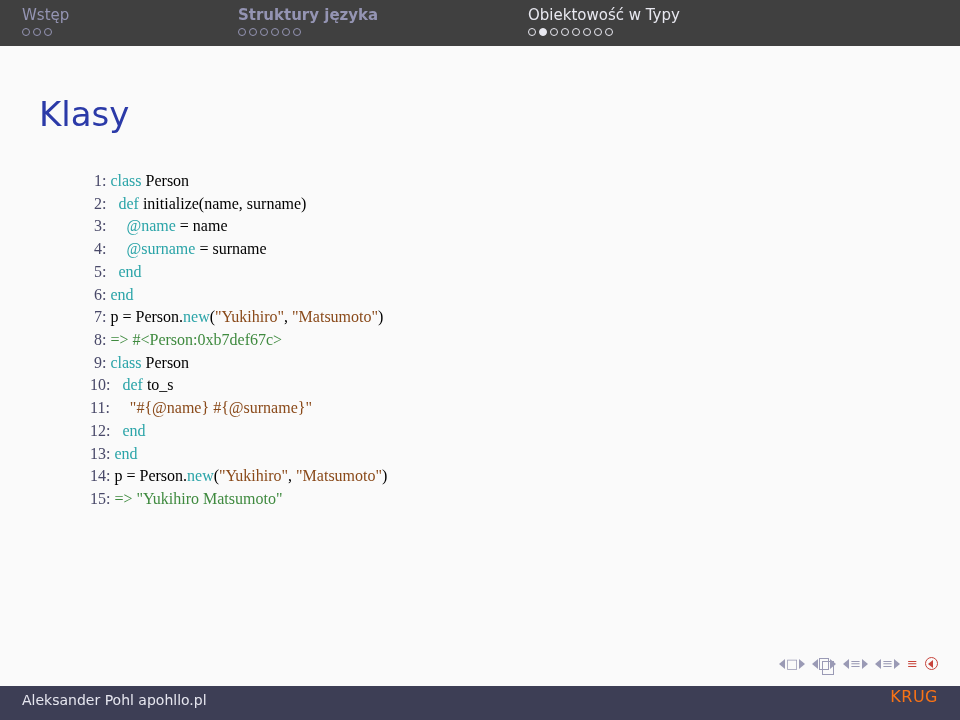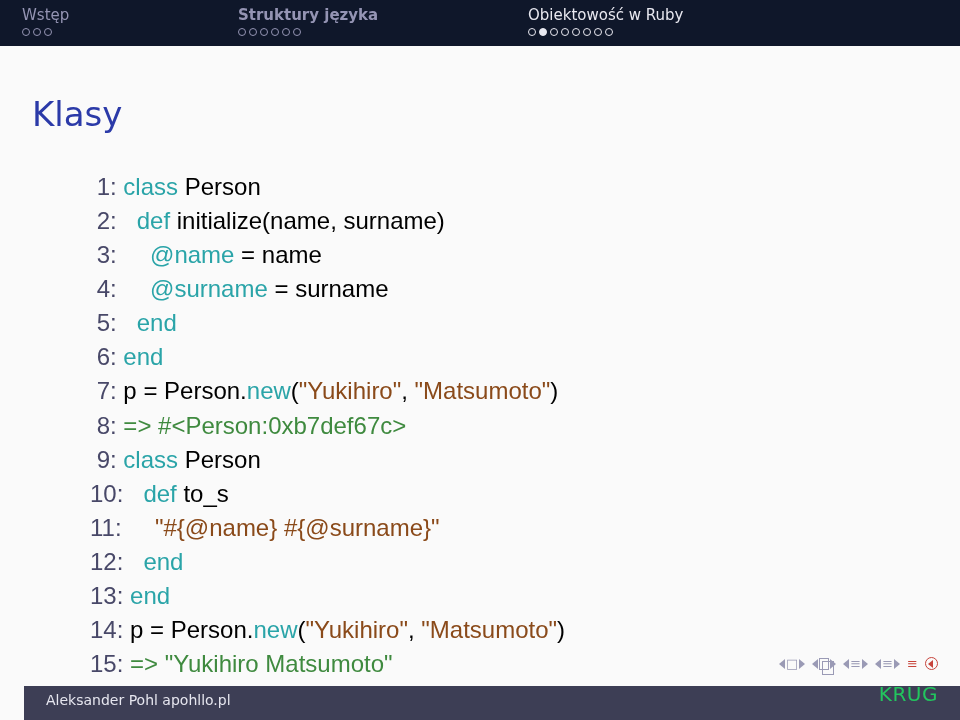--- a/index.html
+++ b/index.html
@@ -4,21 +4,21 @@
 <style>
 * { margin: 0; padding: 0; box-sizing: border-box; }
 body {
   width: 960px; height: 720px;
   background: #fafafa;
   font-family: "DejaVu Sans", "Helvetica Neue", Arial, sans-serif;
   position: relative;
   overflow: hidden;
 }
 .header {
-  background: #0f172a;
+  background: #404040;
   display: flex;
   padding: 6px 22px 10px 22px;
 }
 .header-col {
   display: flex; flex-direction: column;
   gap: 4px;
 }
 .header-col.c1 { width: 216px; }
 .header-col.c2 { width: 265px; }
 .header-col.c3 { width: 290px; font-weight: bold; }
@@ -37,40 +37,40 @@
 .dot.active-outline { border-color: #e8e8f0; }
 .dot.filled { background: #e8e8f0; border-color: #e8e8f0; }
 .content {
   padding: 48px 32px 0 32px;
 }
 .title {
   color: #2b3aa8;
   font-size: 34px;
   font-weight: 400;
   margin-bottom: 36px;
+  margin-left: 7px;
 }
 .code {
-  font-family: Liberation Sans, sans-serif;
-  font-size: 24px;
+  font-family: Liberation Serif, serif;
+  font-size: 16px;
   line-height: 1.42;
   white-space: pre;
   padding-left: 58px;
 }
 .ln { color: #484868; }
 .cyan { color: #2aa4a8; }
 .brown { color: #8a4a1a; }
 .green { color: #3f8a3f; }
 .footer {
   position: absolute;
   left: 0; right: 0; bottom: 0;
   background: #3d3e55;
   color: #e6e6ef;
   font-size: 14px;
   padding: 6px 22px 8px 22px;
-  margin-left: 24px;
 }
 .footer .line1 { margin-bottom: 4px; }
 .navbar {
   position: absolute;
   right: 22px; bottom: 50px;
   display: flex; align-items: center; gap: 7px;
 }
 .nav-seg { display: flex; align-items: center; gap: 1px; }
 .chev {
   display: inline-block;
@@ -96,22 +96,22 @@
 .nav-circle .inner-arrow {
   position: absolute; left: 2px; top: 2px;
   width: 0; height: 0;
   border-top: 4px solid transparent;
   border-bottom: 4px solid transparent;
   border-right: 5px solid #c7433a;
 }
 .krug {
   position: absolute;
   right: 22px; bottom: 14px;
-  color: #22c55e;
-  font-size: 20px;
+  color: #f97316;
+  font-size: 16px;
   letter-spacing: 0.5px;
 }
 </style>
 </head>
 <body>
 
 <div class="header">
   <div class="header-col c1">
     <span class="header-label">Wstęp</span>
     <div class="dots">
@@ -125,21 +125,21 @@
     <div class="dots">
       <span class="dot"></span>
         <span class="dot"></span>
         <span class="dot"></span>
         <span class="dot"></span>
         <span class="dot"></span>
         <span class="dot"></span>
     </div>
   </div>
   <div class="header-col c4">
-    <span class="header-label active">Obiektowość w Ruby</span>
+    <span class="header-label active">Obiektowość w Typy</span>
     <div class="dots">
       <span class="dot active-outline"></span>
         <span class="dot filled"></span>
         <span class="dot active-outline"></span>
         <span class="dot active-outline"></span>
         <span class="dot active-outline"></span>
         <span class="dot active-outline"></span>
         <span class="dot active-outline"></span>
         <span class="dot active-outline"></span>
     </div>

